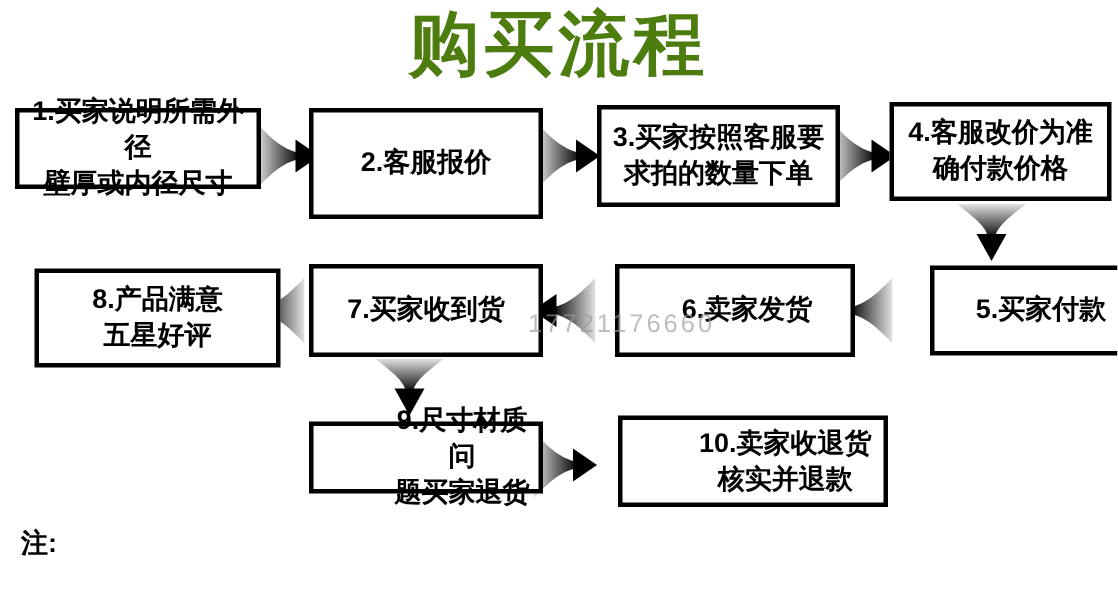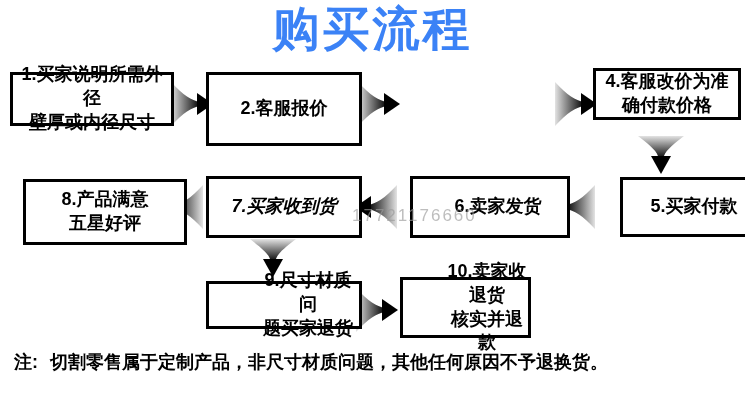--- a/index.html
+++ b/index.html
@@ -18,50 +18,50 @@
   .title {
     position: absolute;
     top: 0;
     left: 0;
     width: 745px;
     text-align: center;
     font-size: 47px;
     font-weight: 900;
     letter-spacing: 3px;
     line-height: 58px;
-    color: #3b82f6;
+    color: #4d7c0f;
   }
   .fbox {
     position: absolute;
     border: 3px solid #000;
     background: #fff;
     display: flex;
     align-items: center;
     justify-content: center;
     text-align: center;
     font-weight: bold;
     font-size: 18px;
     line-height: 1.32;
     white-space: pre-line;
     color: #000;
     z-index: 2;
   }
   
   .b1  { left: 10px;  top: 72px;  width: 164px; height: 54px; }
   .b2  { left: 206px; top: 72px;  width: 156px; height: 74px; }
   .b3  { left: 398px; top: 70px;  width: 162px; height: 68px; }
-  .b4  { left: 593px; top: 68px;  width: 148px; height: 52px; }
+  .b4  { left: 593px; top: 68px;  width: 148px; height: 66px; }
   
   .b5  { left: 620px; top: 177px; width: 148px; height: 60px; }
   .b6  { left: 410px; top: 176px; width: 160px; height: 62px; padding-left: 16px; }
-  .b7  { left: 206px; top: 176px; width: 156px; height: 62px; font-style: italic; }
+  .b7  { left: 206px; top: 176px; width: 156px; height: 62px; }
   .b8  { left: 10px;  top: 179px; width: 164px; height: 66px; margin-left: 13px; }
   
   .b9  { left: 206px; top: 281px; width: 156px; height: 48px; padding-left: 48px; }
-  .b10 { left: 400px; top: 277px; width: 131px; height: 61px; padding-left: 43px; }
+  .b10 { left: 412px; top: 277px; width: 180px; height: 61px; padding-left: 43px; }
 
   .arrow { position: absolute; z-index: 1; line-height: 0; }
   .a1 { left: 171px; top: 81px; }
   .a2 { left: 358px; top: 81px; }
   .a3 { left: 555px; top: 81px; }
   .a4 { left: 637px; top: 136px; }
   .a5 { left: 553px; top: 184px; }
   .a6 { left: 355px; top: 184px; }
   .a7 { left: 161px; top: 184px; }
   .a8 { left: 249px; top: 239px; }
@@ -125,20 +125,22 @@
         <polygon points="26,12 42,23 26,34" fill="#000"></polygon>
       </svg>
   </div>
   <div class="fbox b2">2.客服报价</div>
   <div class="arrow a2">
     <svg viewBox="0 0 42 46" width="42" height="46">
         <path d="M0,1 C13,15 20,19 29,21 L29,25 C20,27 13,31 0,45 Z" fill="url(#gradR)"></path>
         <polygon points="26,12 42,23 26,34" fill="#000"></polygon>
       </svg>
   </div>
+  <div class="fbox b3">3.买家按照客服要
+求拍的数量下单</div>
   <div class="arrow a3">
     <svg viewBox="0 0 42 46" width="42" height="46">
         <path d="M0,1 C13,15 20,19 29,21 L29,25 C20,27 13,31 0,45 Z" fill="url(#gradR)"></path>
         <polygon points="26,12 42,23 26,34" fill="#000"></polygon>
       </svg>
   </div>
   <div class="fbox b4">4.客服改价为准
 确付款价格</div>
 
   <div class="arrow a4">
@@ -188,17 +190,16 @@
         <path d="M0,1 C13,15 20,19 29,21 L29,25 C20,27 13,31 0,45 Z" fill="url(#gradR)"></path>
         <polygon points="26,12 42,23 26,34" fill="#000"></polygon>
       </svg>
   </div>
   <div class="fbox b10">10.卖家收退货
 核实并退款</div>
 
   <div class="note">
     <div class="note-row">
       <span class="note-prefix">注:</span>
-      <span>切割零售属于定制产品，非尺寸材质问题，其他任何原因不予退换货。</span>
     </div>
   </div>
 
 </div>
 
 </body></html>

